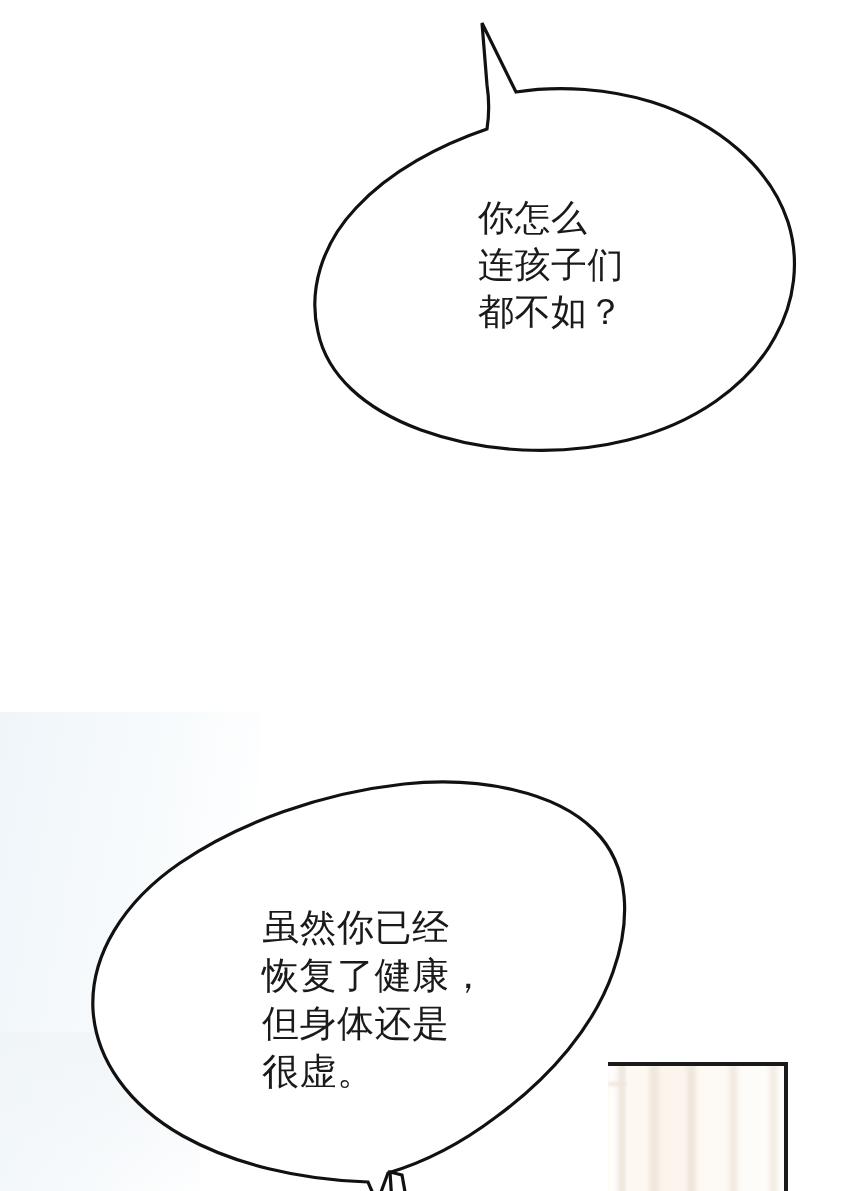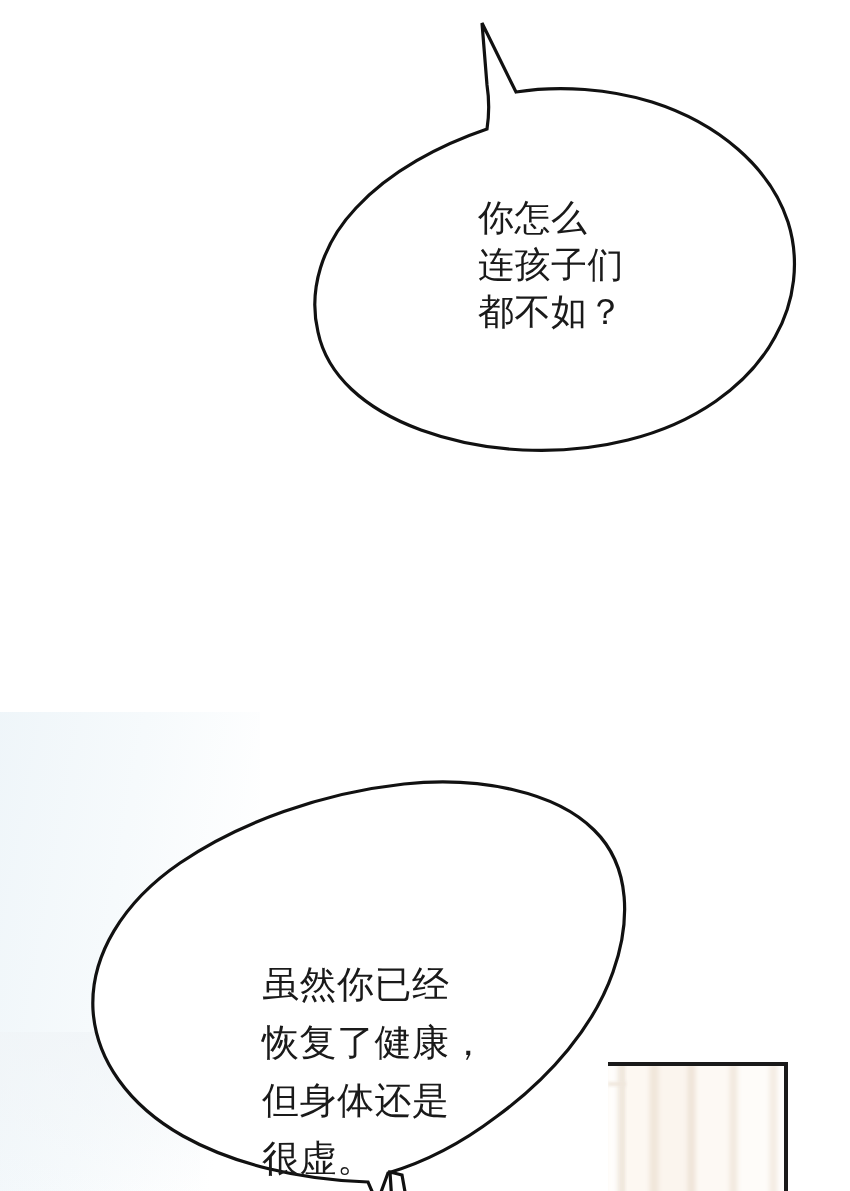--- a/index.html
+++ b/index.html
@@ -118,23 +118,23 @@
     letter-spacing: 0.5px;
   }
   #bubble1-text {
     left: 478px;
     top: 182px;
     font-size: 36px;
     line-height: 47px;
   }
   #bubble2-text {
     left: 262px;
-    top: 944px;
+    top: 892px;
     font-size: 37px;
-    line-height: 58px;
+    line-height: 48px;
   }
 </style>
 </head>
 <body>
 
 <div id="page">
 
   <div class="bg-tint-left"></div>
   <div class="bg-tint-left2"></div>
 

